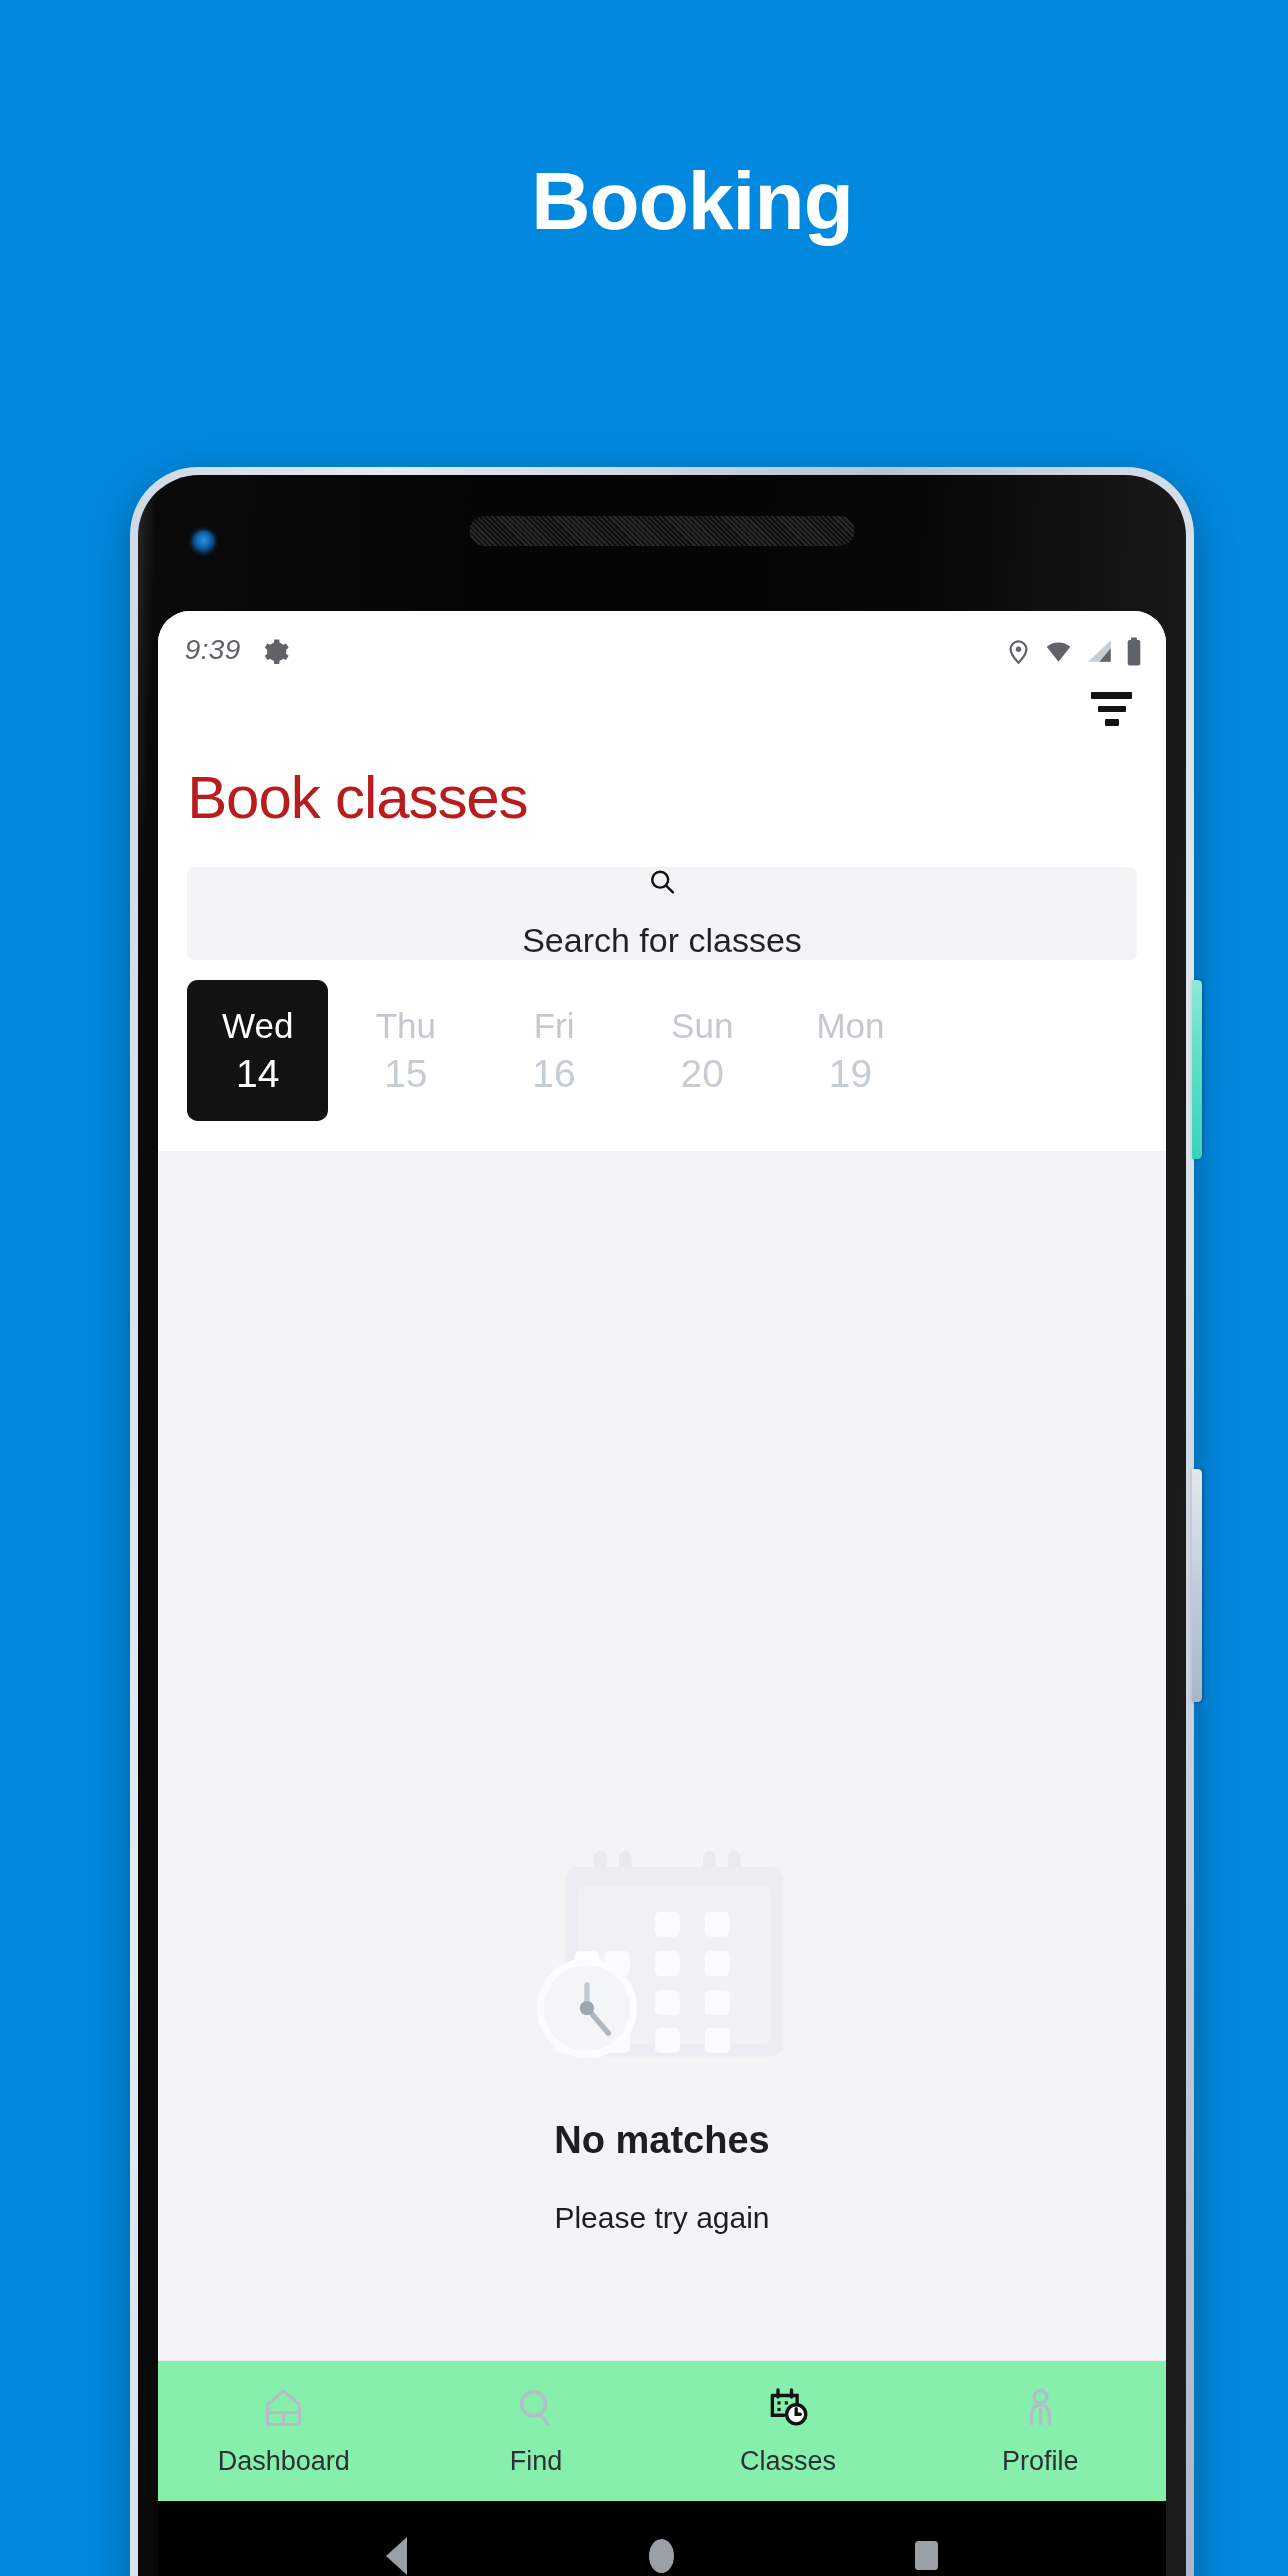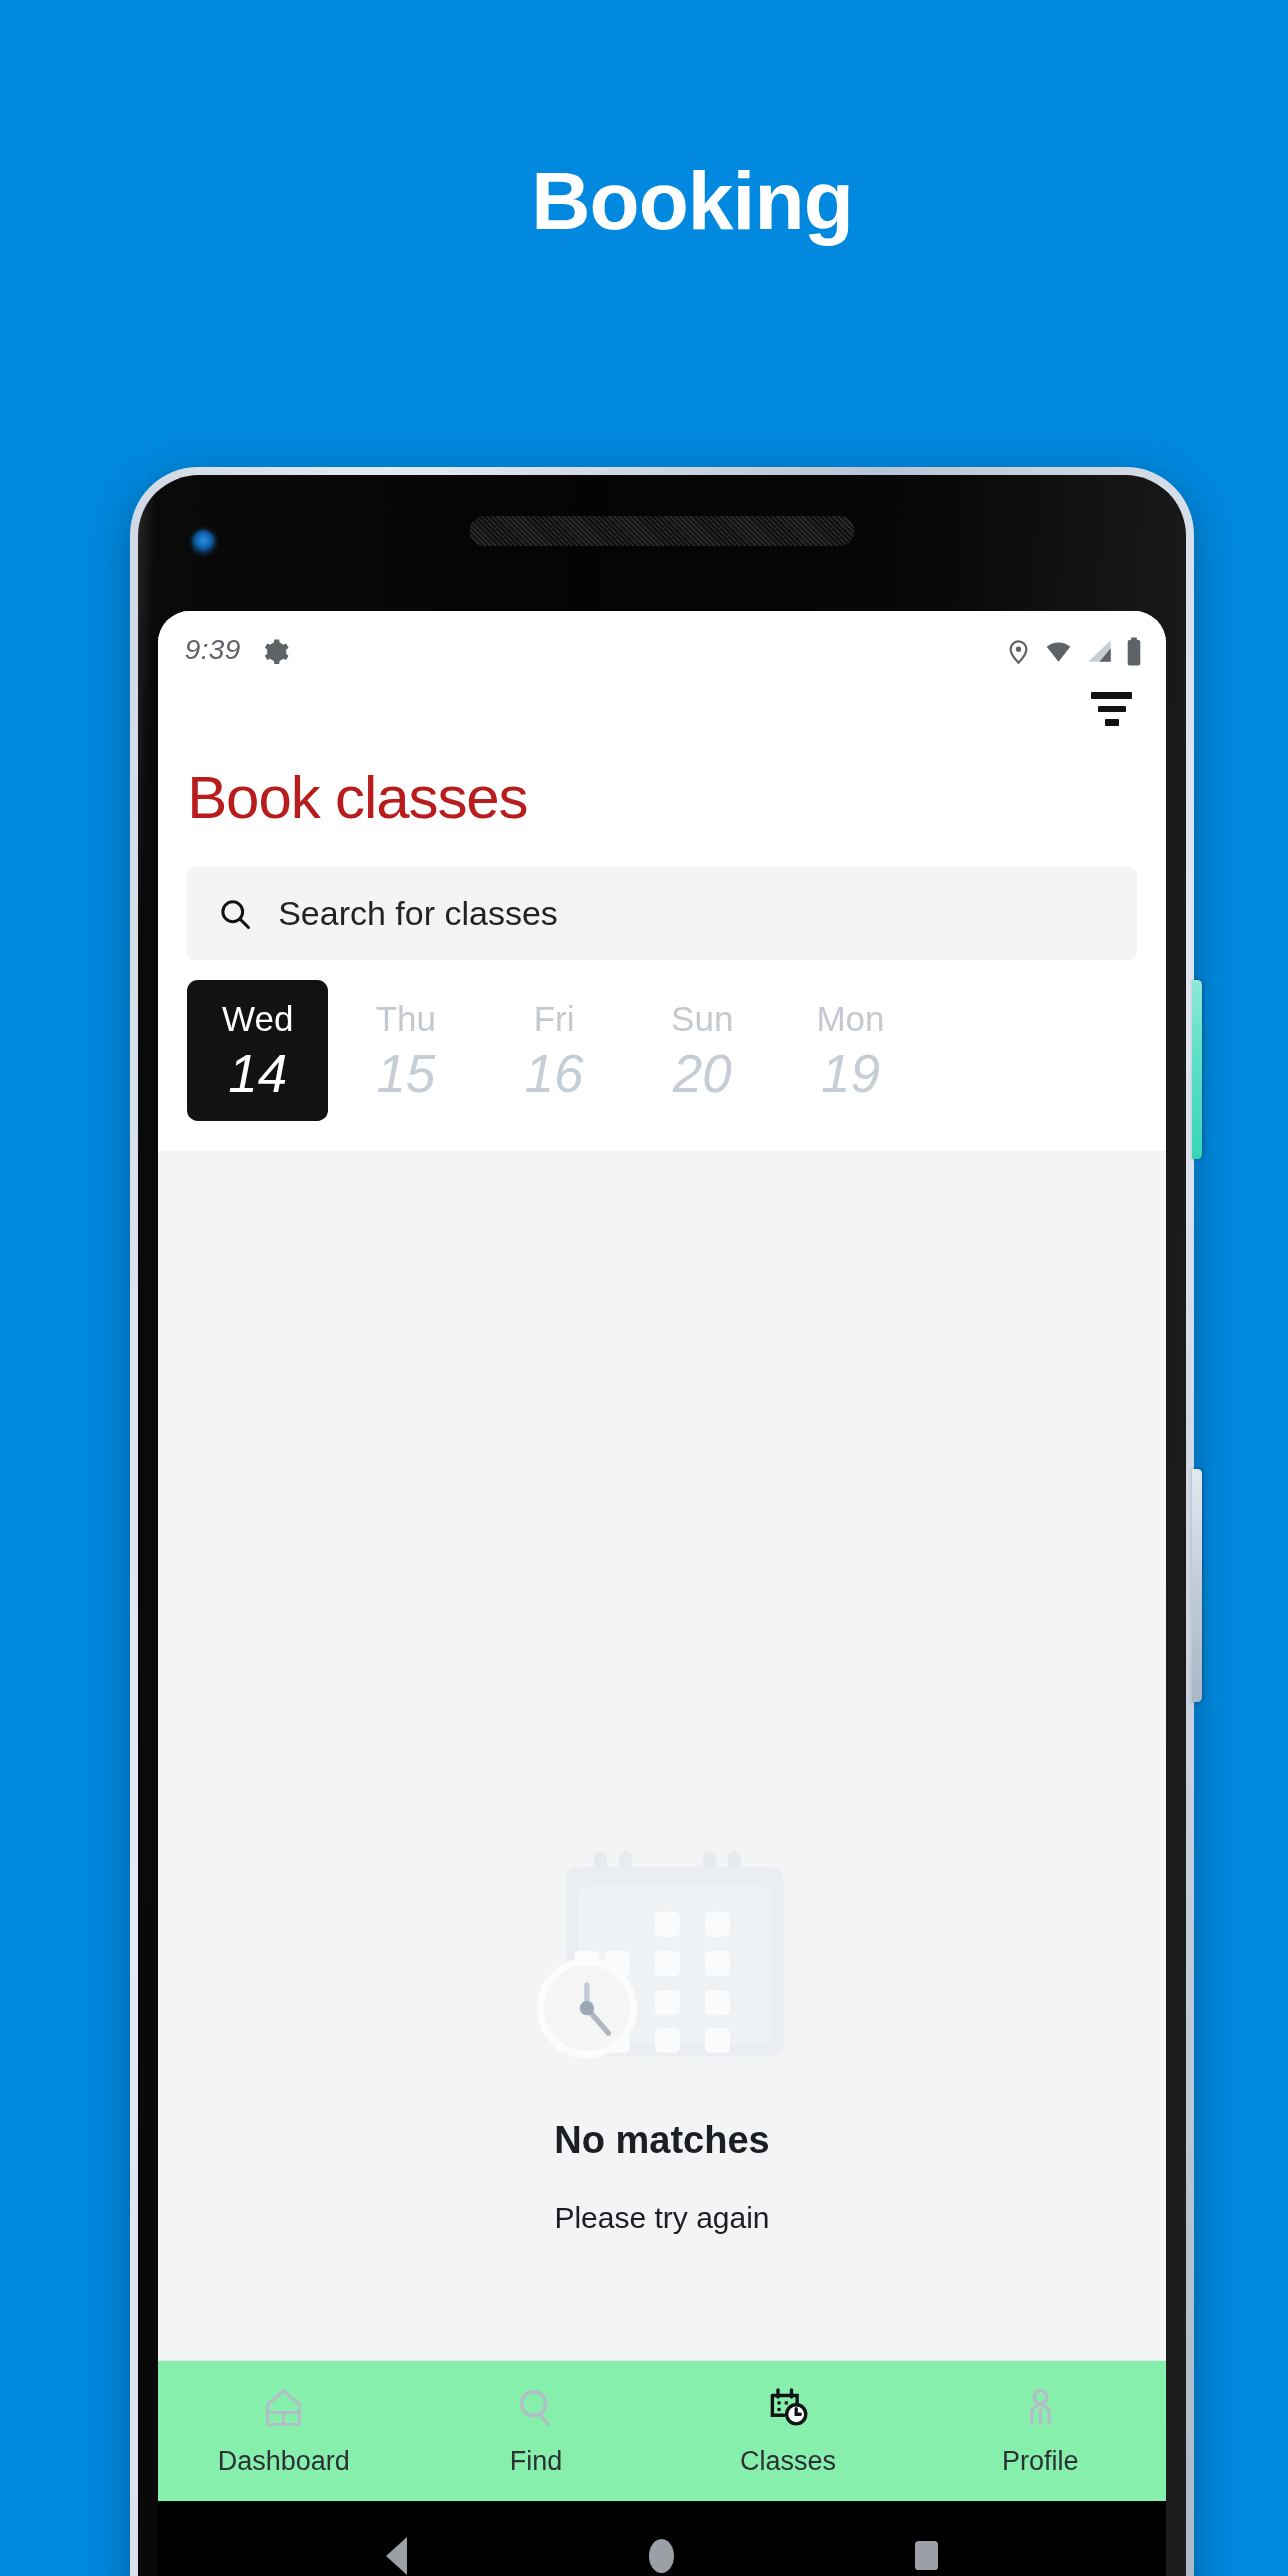--- a/index.html
+++ b/index.html
@@ -149,20 +149,21 @@
     padding: 16px 0 39px 0;
   }
   .search-bar {
     height: 93px;
     background: #F2F4F6;
     border-radius: 7.2px;
     display: flex;
     align-items: center;
     padding: 0 30px;
     gap: 25px;
+    flex-direction: column;
   }
   .search-text {
     font-size: 34px;
     color: #1f2326;
     font-weight: 400;
   }
 
   
   .dates {
     display: flex;
@@ -175,21 +176,21 @@
     height: 141px;
     border-radius: 10.7px;
     display: flex;
     flex-direction: column;
     align-items: center;
     justify-content: center;
     gap: 10.7px;
     cursor: pointer;
   }
   .date-chip .dow { font-size: 35px; font-weight: 400; line-height:1; }
-  .date-chip .dnum { font-size: 53px; font-weight: 400; line-height:1;font-style:italic; }
+  .date-chip .dnum { font-size: 39px; font-weight: 400; line-height:1; }
   .date-chip.selected { background: #121212; }
   .date-chip.selected .dow { color: #ffffff; }
   .date-chip.selected .dnum { color: #ffffff; }
   .date-chip.inactive .dow { color: #C4C9CF; }
   .date-chip.inactive .dnum { color: #C7CDD4; }
 
   
   .content {
     flex: 1 1 auto;
     background: #F2F4F6;

